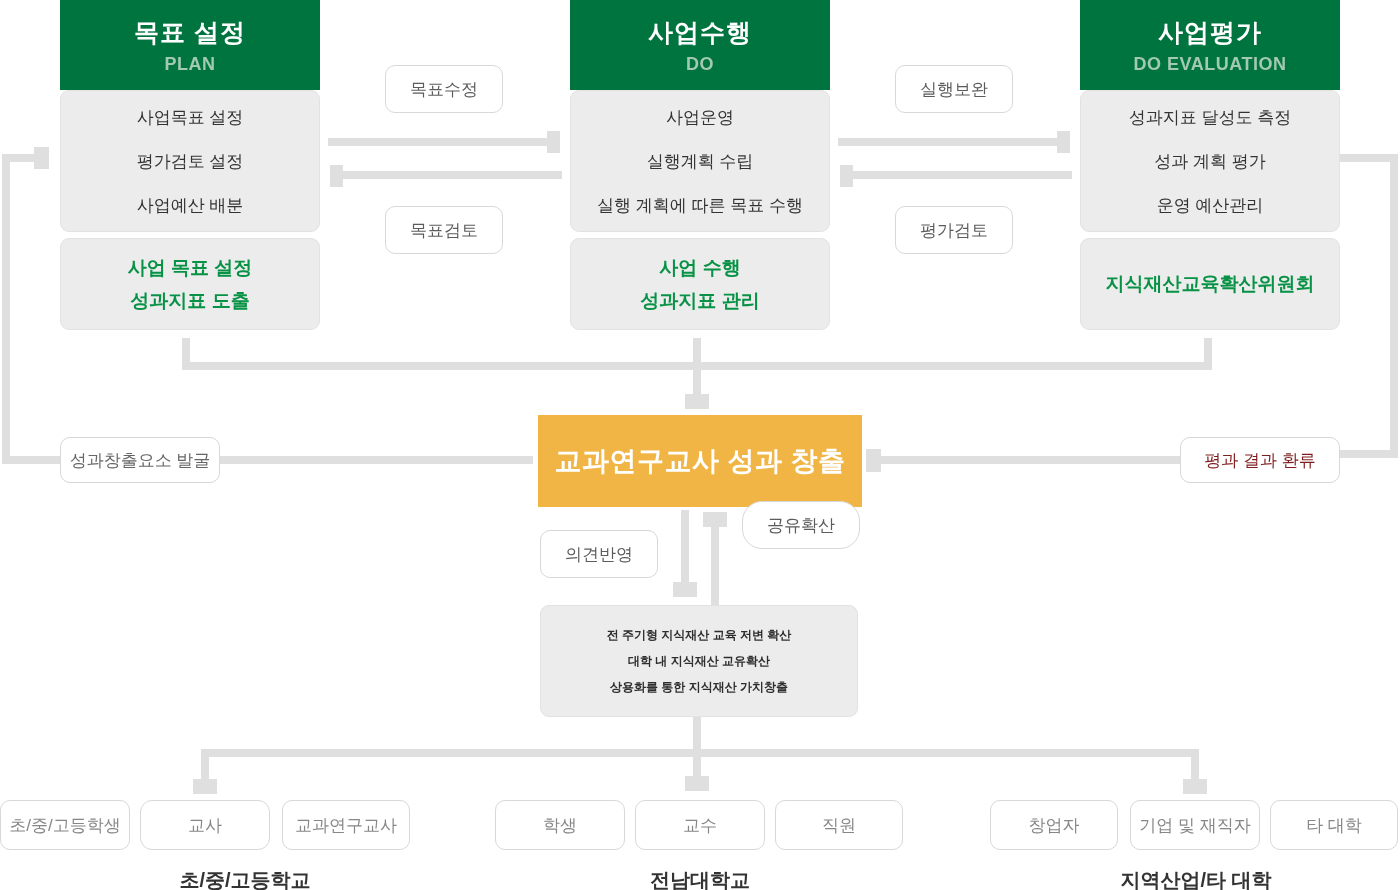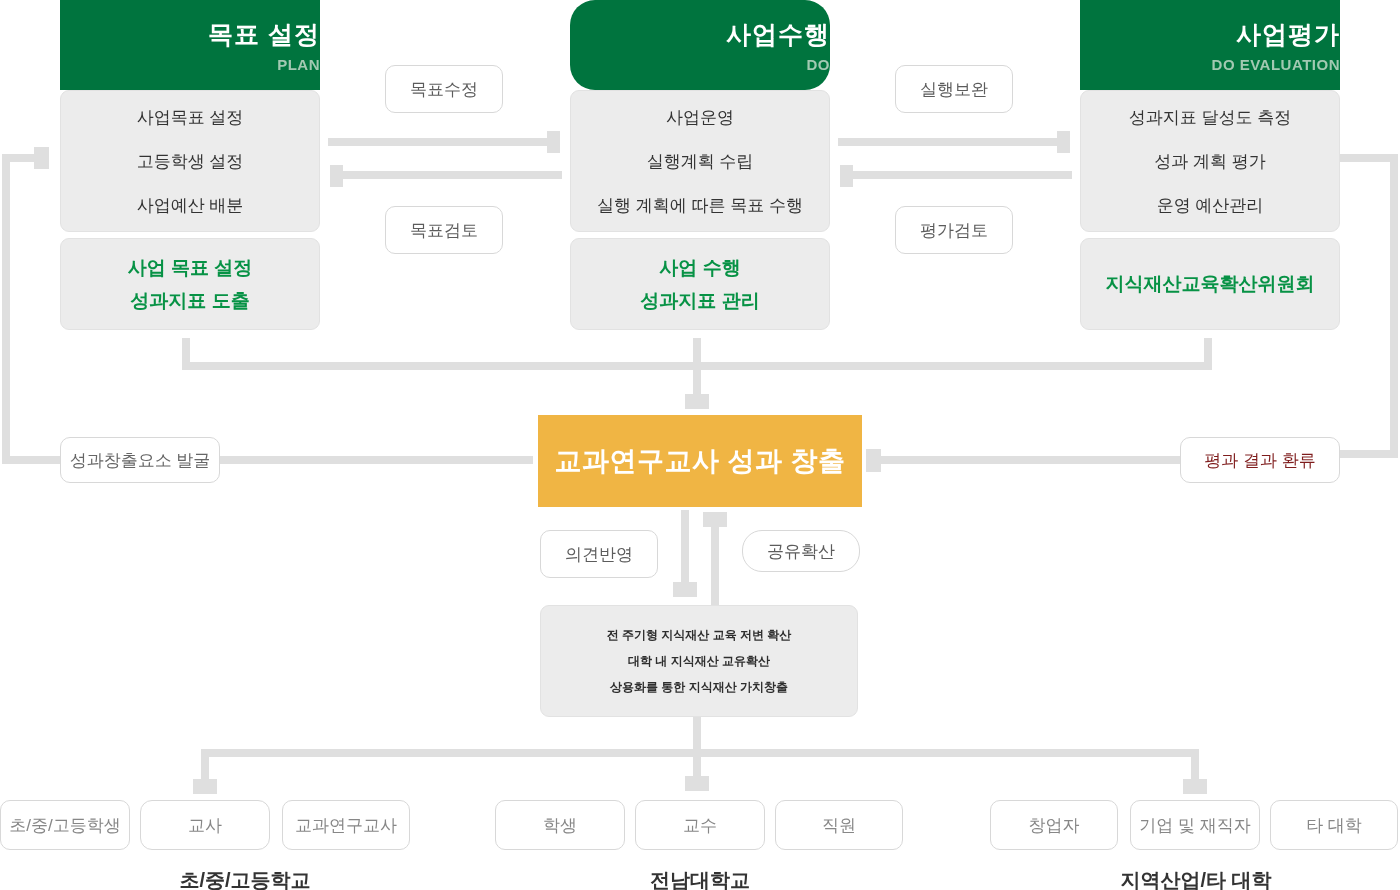--- a/index.html
+++ b/index.html
@@ -3,24 +3,24 @@
 <meta charset="utf-8">
 <style>
   html,body{margin:0;padding:0;background:#fff;}
   #stage{
     position:relative;width:1400px;height:890px;overflow:hidden;
     font-family:"Liberation Sans","DejaVu Sans",sans-serif;background:#fff;
   }
   
   .col-header{
     position:absolute;top:0;width:260px;height:90px;background:var(--green,#00743e);
-    display:flex;flex-direction:column;align-items:flex-end;justify-content:center;gap:5px;
+    display:flex;flex-direction:column;align-items:center;justify-content:center;gap:5px;
   }
   .col-title{font-size:25px;font-weight:bold;color:#fff;letter-spacing:1px;}
-  .col-sub{font-size:15px;font-weight:bold;color:var(--green-light-text,#a2c9b2);letter-spacing:.5px;}
+  .col-sub{font-size:18px;font-weight:bold;color:var(--green-light-text,#a2c9b2);letter-spacing:.5px;}
   
   .gray-box{
     position:absolute;background:var(--gray-box,#ececec);
     border:1px solid var(--gray-box-border,#e2e2e2);border-radius:9px;
     display:flex;flex-direction:column;align-items:center;justify-content:center;
     box-sizing:border-box;
   }
   .list-box{width:260px;height:142px;top:90px;gap:21px;}
   .item{font-size:17px;color:#333;}
   .hl-box{width:260px;height:92px;top:238px;gap:7px;}
@@ -57,29 +57,29 @@
 <body>
 
 <div id="stage">
 
   <div class="col-header" style="left:60px;">
     <div class="col-title">목표 설정</div>
     <div class="col-sub">PLAN</div>
   </div>
   <div class="gray-box list-box" style="left:60px;">
     <span class="item">사업목표 설정</span>
-    <span class="item">고등학생 설정</span>
+    <span class="item">평가검토 설정</span>
     <span class="item">사업예산 배분</span>
   </div>
   <div class="gray-box hl-box" style="left:60px;">
     <span class="hl-line">사업 목표 설정</span>
     <span class="hl-line">성과지표 도출</span>
   </div>
 
-  <div class="col-header" style="left:570px;border-radius:25px;">
+  <div class="col-header" style="left:570px;">
     <div class="col-title">사업수행</div>
     <div class="col-sub">DO</div>
   </div>
   <div class="gray-box list-box" style="left:570px;">
     <span class="item">사업운영</span>
     <span class="item">실행계획 수립</span>
     <span class="item">실행 계획에 따른 목표 수행</span>
   </div>
   <div class="gray-box hl-box" style="left:570px;gap:7px;">
     <span class="hl-line">사업 수행</span>
@@ -119,21 +119,21 @@
     <span>평과 결과 환류</span>
   </div>
 
   <div class="orange-box">
     <span>교과연구교사 성과 창출</span>
   </div>
 
   <div class="pill" style="left:540px;top:530px;width:118px;height:48px;">
     <span>의견반영</span>
   </div>
-  <div class="pill" style="left:742px;top:530px;width:118px;height:42px;border-radius:20px;">
+  <div class="pill" style="left:742px;top:501px;width:118px;height:48px;border-radius:20px;">
     <span>공유확산</span>
   </div>
 
   <div class="outcome-box">
     <span>전 주기형 지식재산 교육 저변 확산</span>
     <span>대학 내 지식재산 교유확산</span>
     <span>상용화를 통한 지식재산 가치창출</span>
   </div>
 
   <div class="pill target-pill" style="left:0px;width:130px;">

